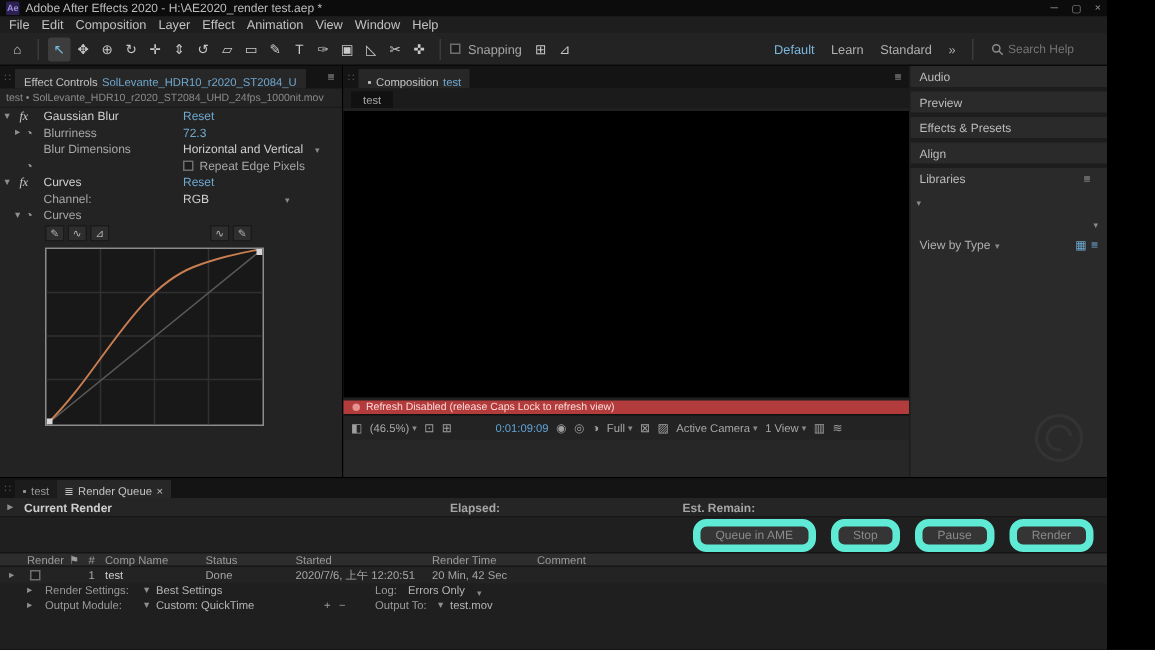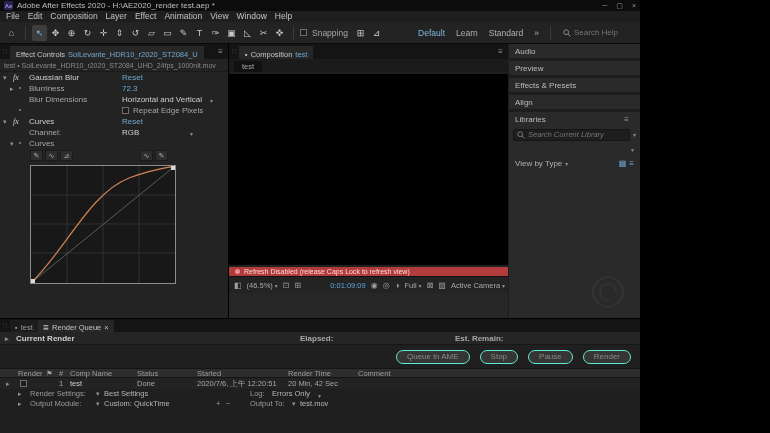--- a/index.html
+++ b/index.html
@@ -1,17 +1,17 @@
 <!DOCTYPE html>
 <html><head>
 <meta charset="utf-8">
 <style>
   * { margin:0; padding:0; box-sizing:border-box; }
   html,body { width:770px; height:433px; overflow:hidden; background:#000; }
-  #app { width:640px; height:433px; background:#1d1d1d; font-family:"Liberation Sans",sans-serif; font-size:8.5px; color:#a6a6a6; position:relative; }
+  #app { width:738px; height:433px; background:#1d1d1d; font-family:"Liberation Sans",sans-serif; font-size:8.5px; color:#a6a6a6; position:relative; }
 
   
   .titlebar { height:11px; background:#0c0c0c; display:flex; align-items:center; gap:4px; padding:0 4px; font-size:8px; color:#bdbdbd; }
   .aelogo { width:9px; height:9px; background:#2a2150; color:#9f8fd8; font-size:6px; font-weight:bold; display:flex; align-items:center; justify-content:center; border-radius:1px; flex:none; }
   .winbtns { margin-left:auto; display:flex; gap:9px; font-size:7px; color:#999; }
 
   
   .menubar { height:11px; background:#1e1e1e; display:flex; align-items:flex-start; padding:0 2px; font-size:8.5px; color:#c2c2c2; }
   .menubar > span { padding:0 4px; }
 
@@ -82,21 +82,21 @@
   .wm { position:absolute; right:16px; bottom:10px; width:32px; height:32px; border:2px solid #383838; border-radius:50%; opacity:.7; }
   .wm-inner { position:absolute; left:5px; top:5px; width:18px; height:18px; border:2px solid #383838; border-radius:50%; border-right-color:transparent; transform:rotate(35deg); }
 
   
   .rq { height:115px; background:#1f1f1f; border-top:1px solid #000; display:flex; flex-direction:column; font-size:8px; }
   .rq .tstrip { height:13px; }
   .rq .tab { font-size:7.5px; padding:0 5px; margin-top:1px; }
   .crrow { height:13px; background:#252525; border-bottom:1px solid #171717; position:relative; flex:none;font-weight:bold; }
   .crrow span { position:absolute; line-height:13px; }
   .btnrow { height:23px; display:flex; align-items:center; justify-content:flex-end; gap:10px; padding-right:9px; background:#1f1f1f; flex:none; }
-  .pill { background:#353535; border:1px solid #5eead4; border-radius:9px; color:#8b8b8b; font-size:8px; padding:2px 10px; line-height:1; white-space:nowrap;text-align:center; }
+  .pill { background:#353535; border:5px solid #5eead4; border-radius:9px; color:#8b8b8b; font-size:8px; padding:2px 10px; line-height:1; white-space:nowrap;text-align:center; }
   .hdrrow { height:10px; background:#2d2d2d; border-top:1px solid #151515; border-bottom:1px solid #151515; position:relative; font-size:7.5px; color:#9c9c9c; flex:none; }
   .hdrrow span { position:absolute; line-height:9px; }
   .datarow { height:11px; background:#232323; position:relative; font-size:7.5px; flex:none; }
   .datarow span { position:absolute; line-height:11px; }
   .subrow { height:10px; position:relative; font-size:7.5px; color:#9a9a9a; flex:none; }
   .subrow span { position:absolute; line-height:10px; }
   .pop { color:#b5b5b5; }
   .rqfill { flex:1; background:#1f1f1f; }
 </style>
 </head>
@@ -306,27 +306,20 @@
         </div>
       <div class="phead">
           <span>Align</span>
         </div>
       <div class="libs">
         <div class="phead">
           <span>Libraries</span>
           <span class="menuic">≡</span>
         </div>
         <div class="srow">
-          <span class="sbox">
-            <svg width="8" height="8" viewBox="0 0 8 8">
-                <circle cx="3.2" cy="3.2" r="2.4" fill="none" stroke="#777" stroke-width="1"></circle>
-                <line x1="5" y1="5" x2="7.5" y2="7.5" stroke="#777" stroke-width="1"></line>
-              </svg>
-            <input type="text" placeholder="Search Current Library" style="">
-          </span>
           <span class="ddarrow">▾</span>
         </div>
         <div class="chevrow">
           <span class="ddarrow">▾</span>
         </div>
         <div class="vbt">
           <span>View by Type</span>
           <span class="ddarrow">▾</span>
           <span class="vbticons">
             <span>▦</span>

